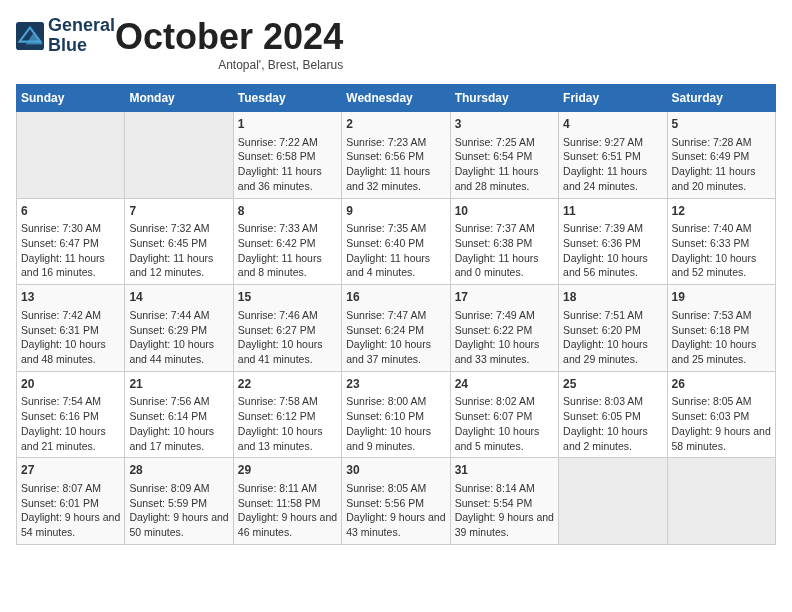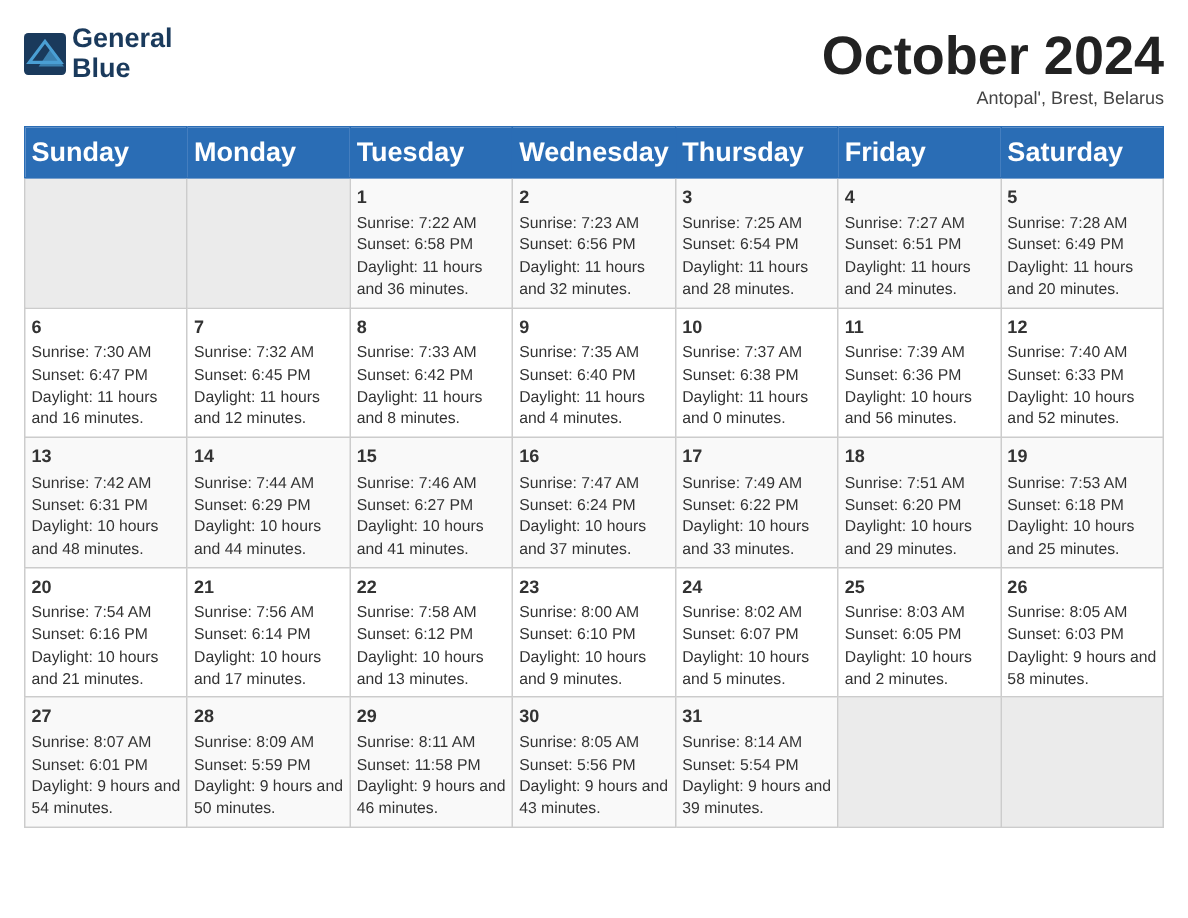--- a/index.html
+++ b/index.html
@@ -5,24 +5,23 @@
     * { box-sizing: border-box; margin: 0; padding: 0; }
     body {
       font-family: Arial, sans-serif;
       background: #fff;
       width: 792px;
       min-height: 612px;
       padding: 16px;
     }
     .header-area {
       display: flex;
-      justify-content: space-between;
+      justify-content: flex-start;
       align-items: flex-start;
       margin-bottom: 12px;
-      gap: 44px;
     }
     .logo {
       display: flex;
       align-items: center;
       gap: 4px;
     }
     .logo-text {
       font-size: 18px;
       font-weight: bold;
       color: #1a3a5c;
@@ -47,21 +46,21 @@
     table {
       width: 100%;
       border-collapse: collapse;
       font-size: 11px;
     }
     thead tr th {
       background: #2a6db5;
       color: #fff;
       padding: 6px 4px;
       text-align: left;
-      font-size: 18px;
+      font-size: 12px;
       font-weight: bold;
       border: 1px solid #2a6db5;
     }
     tbody tr td {
       border: 1px solid #ccc;
       vertical-align: top;
       padding: 4px;
       min-height: 80px;
       height: 85px;
       width: calc(100% / 7);
@@ -136,21 +135,21 @@
           <div>Daylight: 11 hours and 32 minutes.</div>
         </td>
         <td>
           <span class="day-num">3</span>
           <div>Sunrise: 7:25 AM</div>
           <div>Sunset: 6:54 PM</div>
           <div>Daylight: 11 hours and 28 minutes.</div>
         </td>
         <td>
           <span class="day-num">4</span>
-          <div>Sunrise: 7:27 AM</div>
+          <div>Sunrise: 9:27 AM</div>
           <div>Sunset: 6:51 PM</div>
           <div>Daylight: 11 hours and 24 minutes.</div>
         </td>
         <td>
           <span class="day-num">5</span>
           <div>Sunrise: 7:28 AM</div>
           <div>Sunset: 6:49 PM</div>
           <div>Daylight: 11 hours and 20 minutes.</div>
         </td>
       </tr>

